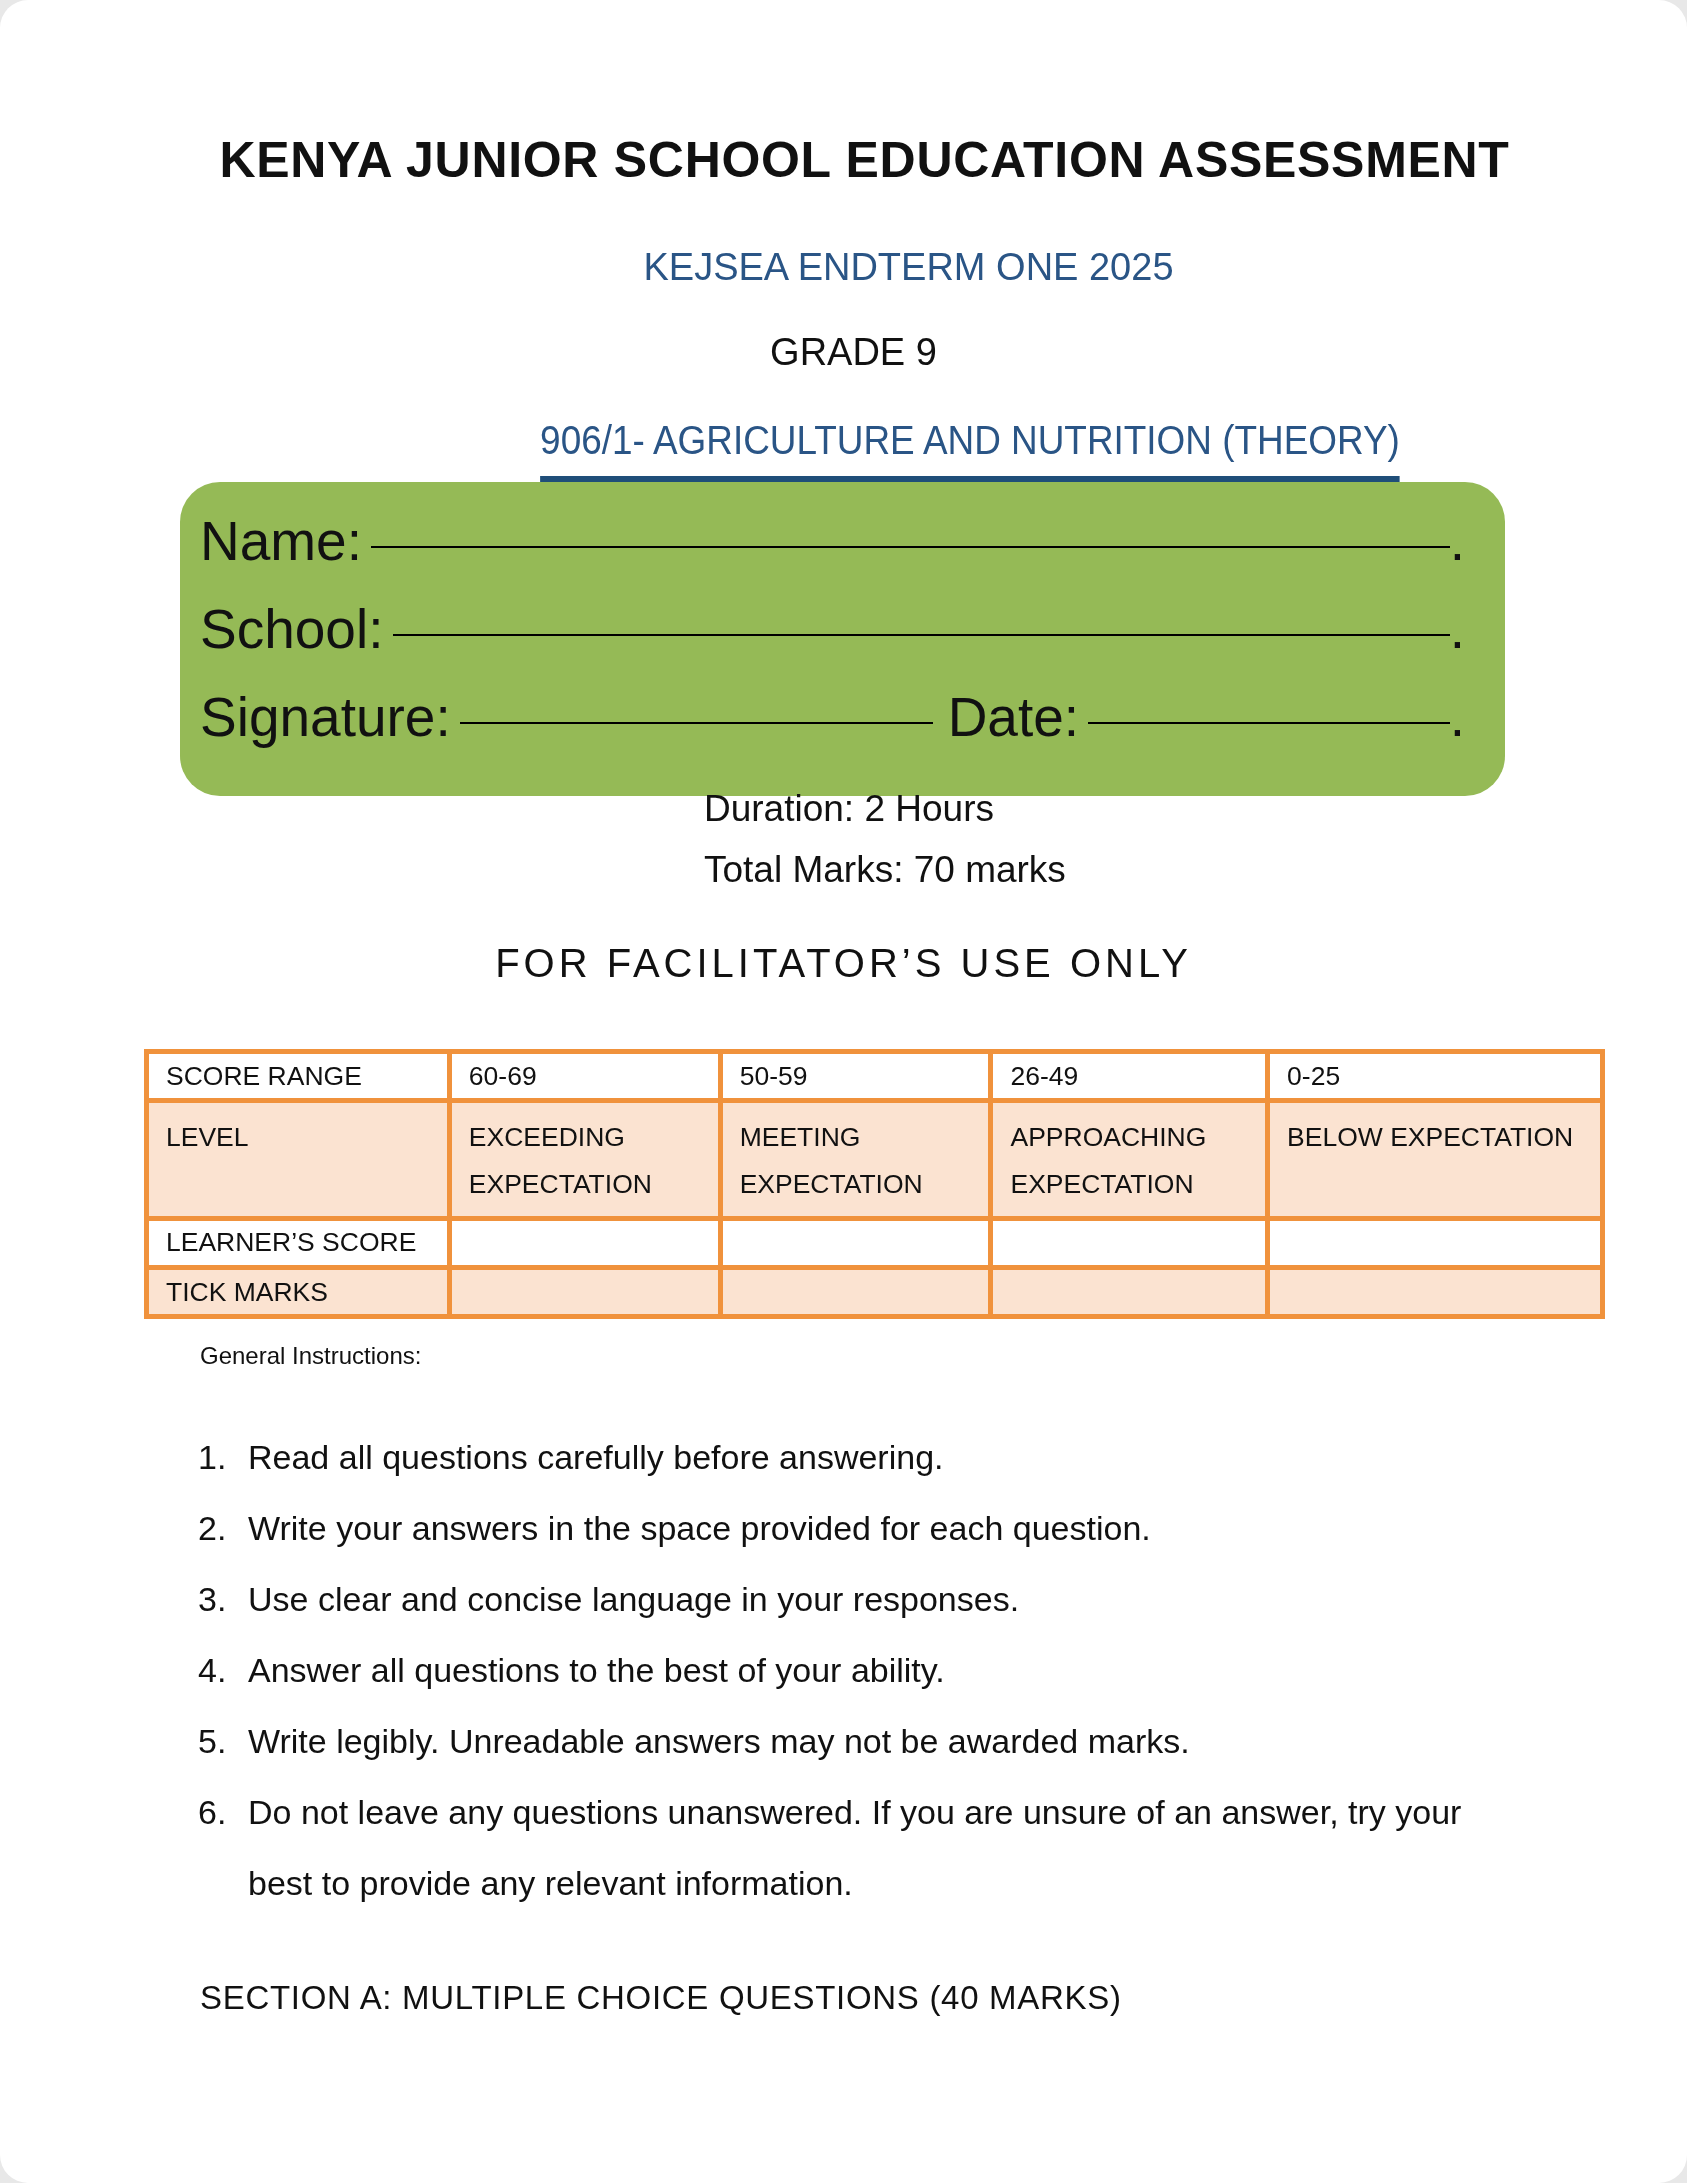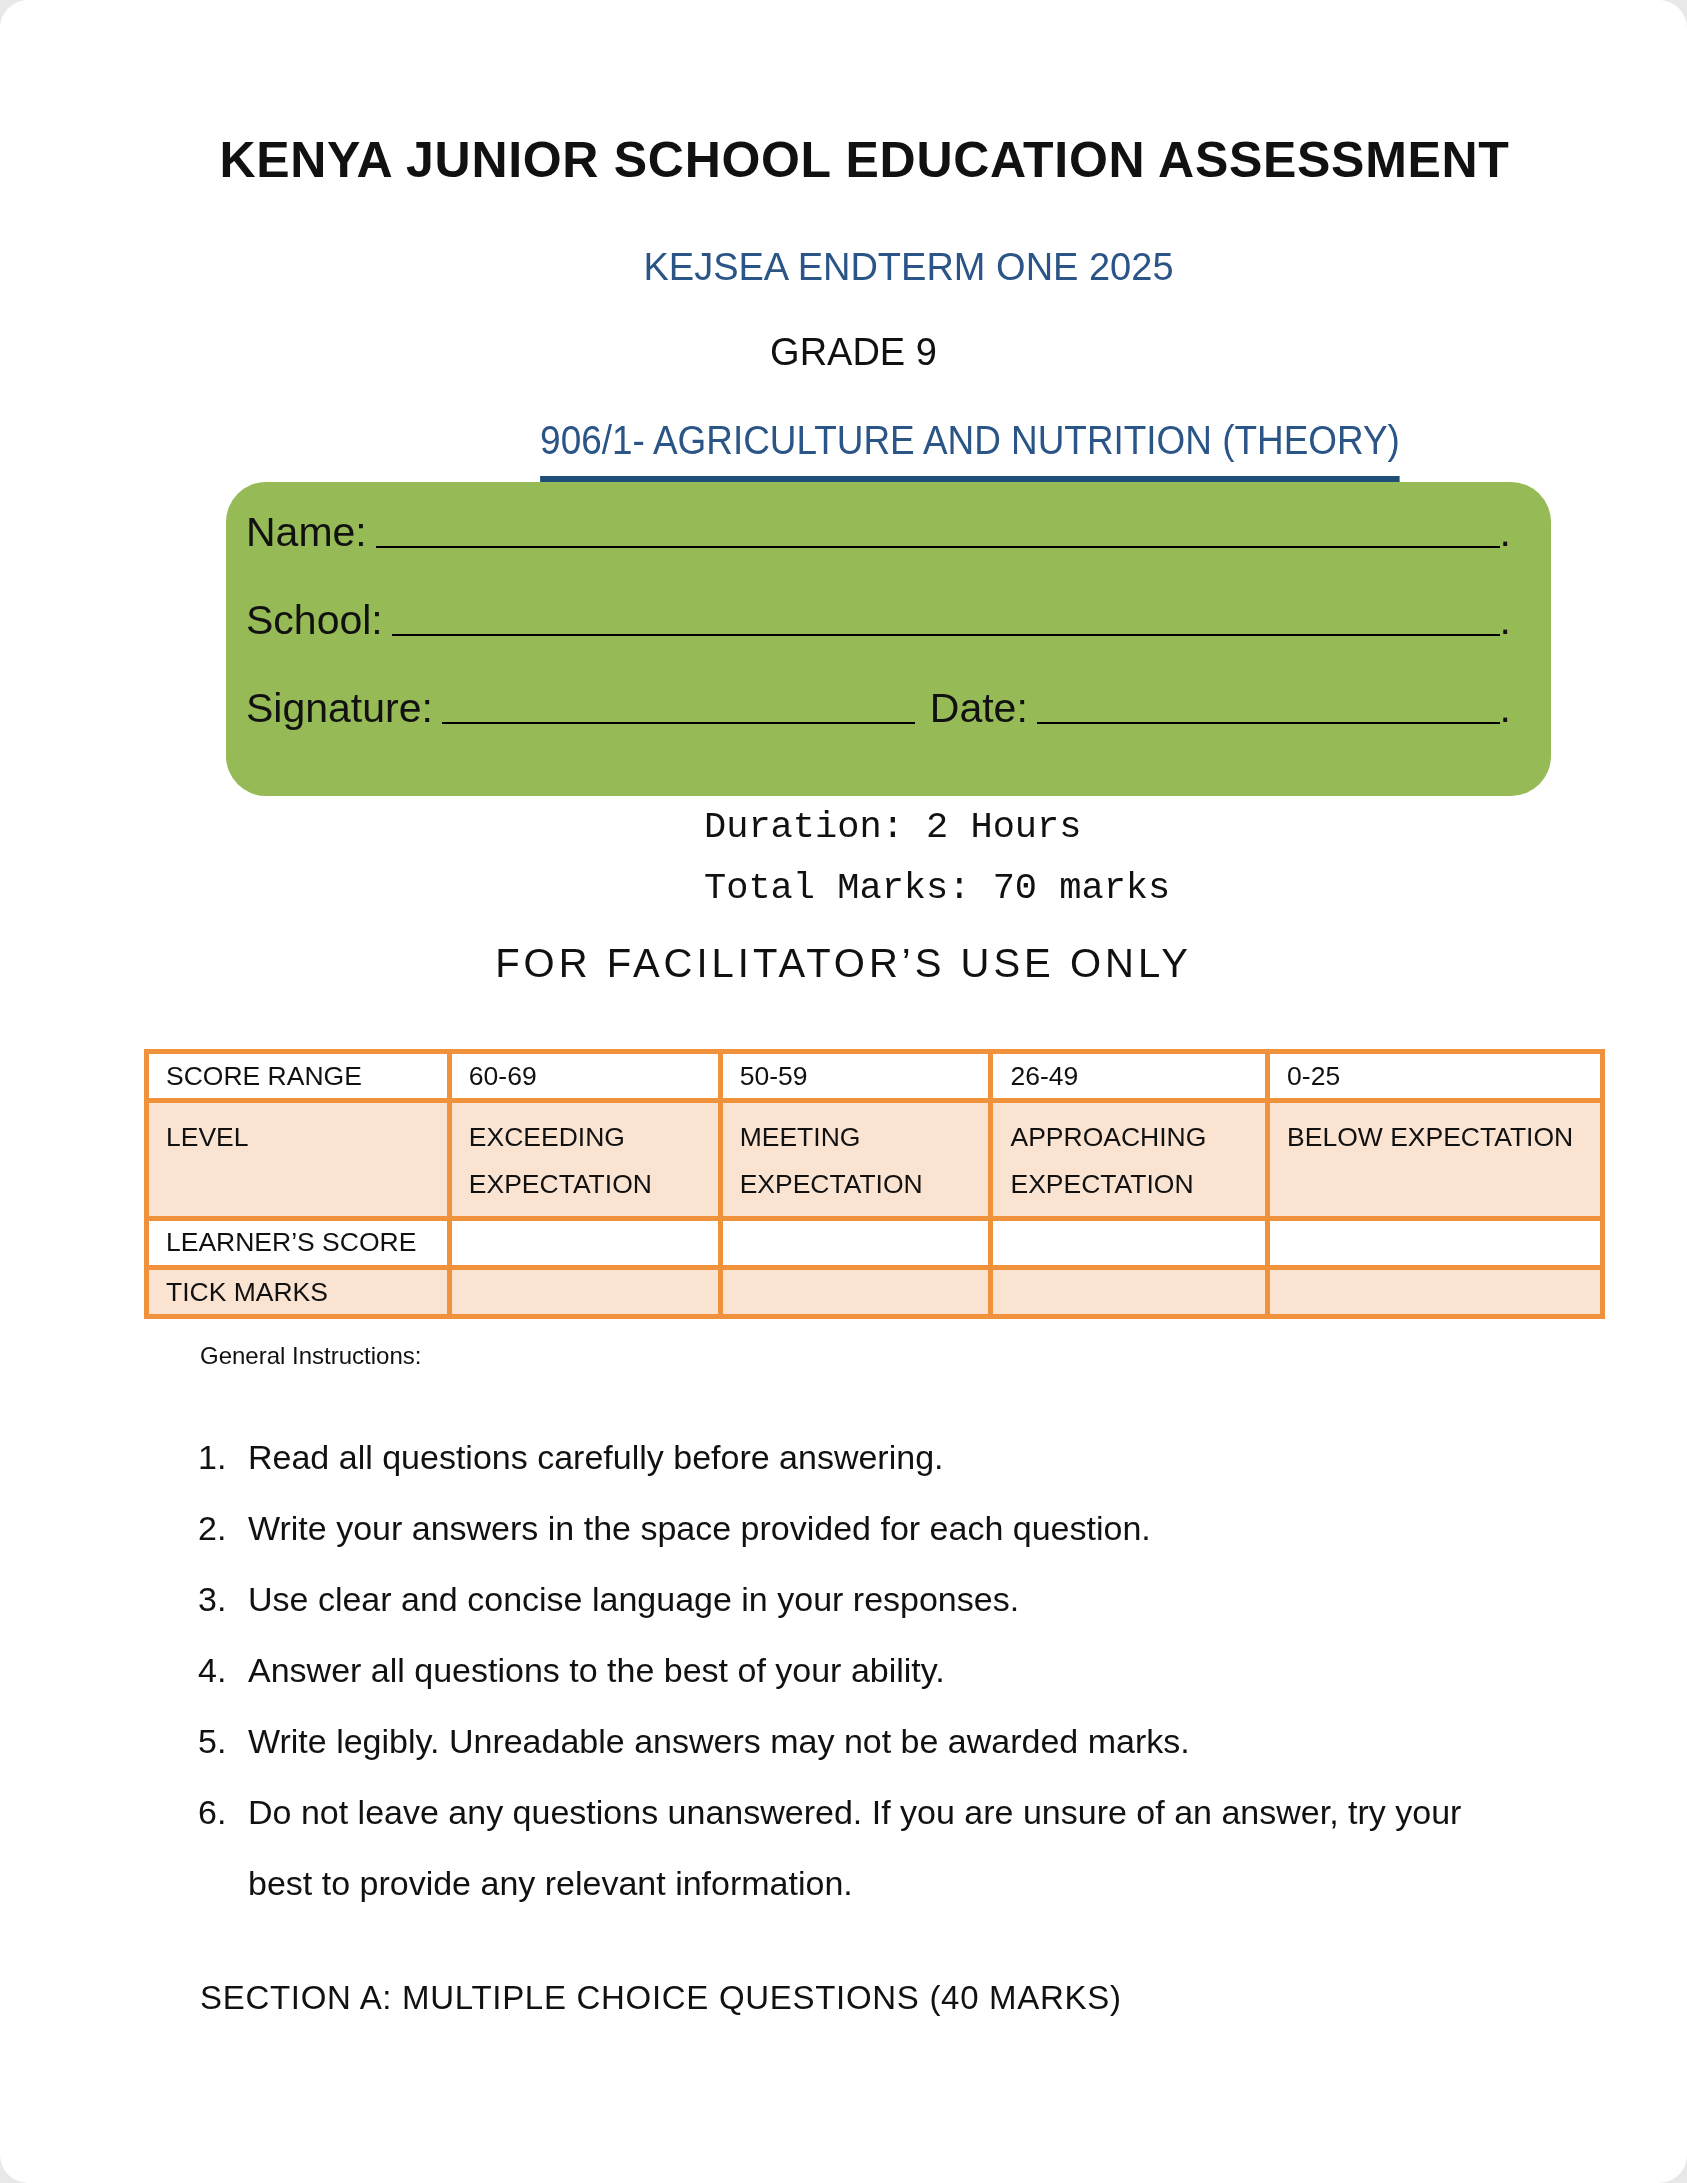--- a/index.html
+++ b/index.html
@@ -25,30 +25,29 @@
     font-size:41px;color:#2A5586;white-space:nowrap;
     border-bottom:6.6px solid #1F4E79;
     padding-bottom:12px;
   }
 
   .candidate-box{
     top:482px;left:180px;width:1325px;height:314px;
     background:#95BA56;border-radius:40px;
     box-sizing:border-box;
     padding:26.5px 40px 0 20px;
-    font-size:41px;
-    margin-left:46px;
+    font-size:55px;
   }
   .cand-row{display:flex;align-items:baseline;height:46px;margin-bottom:42px;white-space:nowrap;}
   .fill-line{border-bottom:2.6px solid #000;height:0.7px;align-self:flex-end;margin:0 0 6.6px 9.3px;}
   .grow{flex:1 1 auto;}
   .sig-line{width:473px;flex:0 0 auto;}
   .date-gap{margin-left:14.6px;}
 
-  .meta-block{top:797px;left:704px;font-size:37px;line-height:61px;white-space:nowrap;font-family:Liberation Mono, monospace;}
+  .meta-block{top:778px;left:704px;font-size:37px;line-height:61px;white-space:nowrap;}
 
   .facilitator-heading{top:941px;font-size:40px;letter-spacing:4px;}
 
   table.score-table{
     top:1049px;left:144px;width:1461px;
     border-collapse:collapse;
     font-size:26.5px;
   }
   table.score-table td{
     border:5.3px solid #F0923C;

